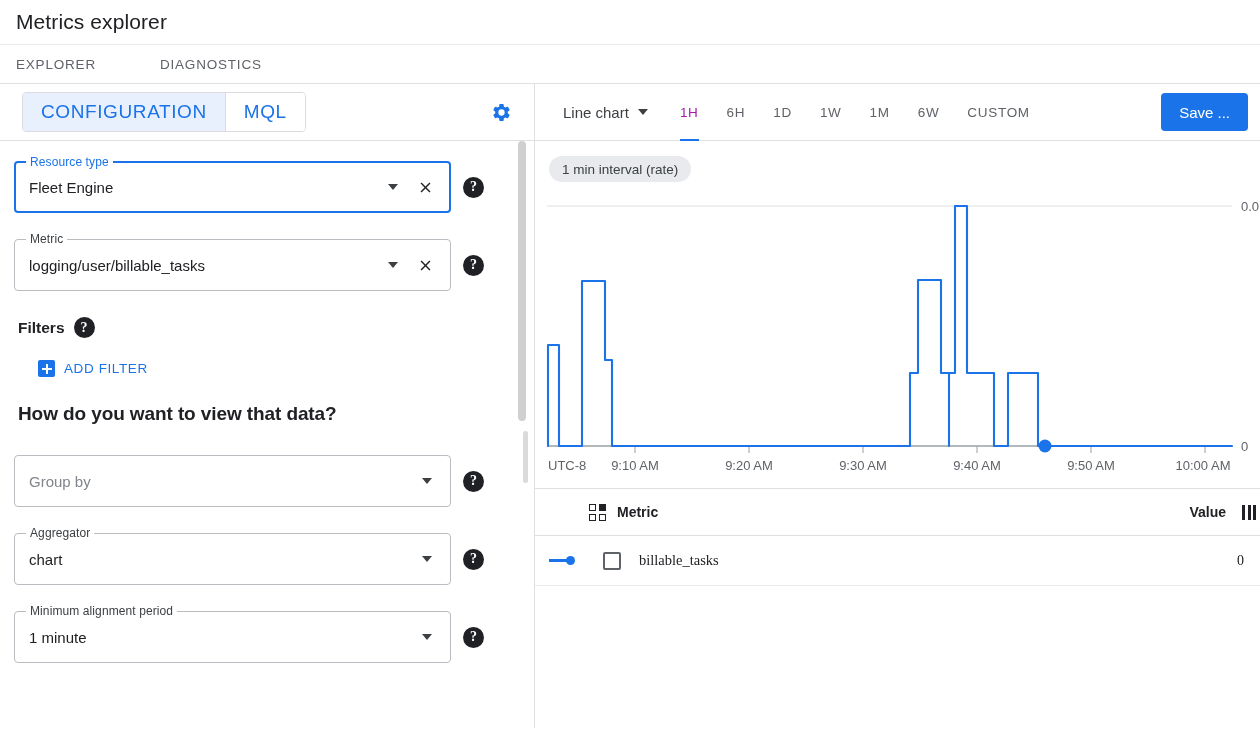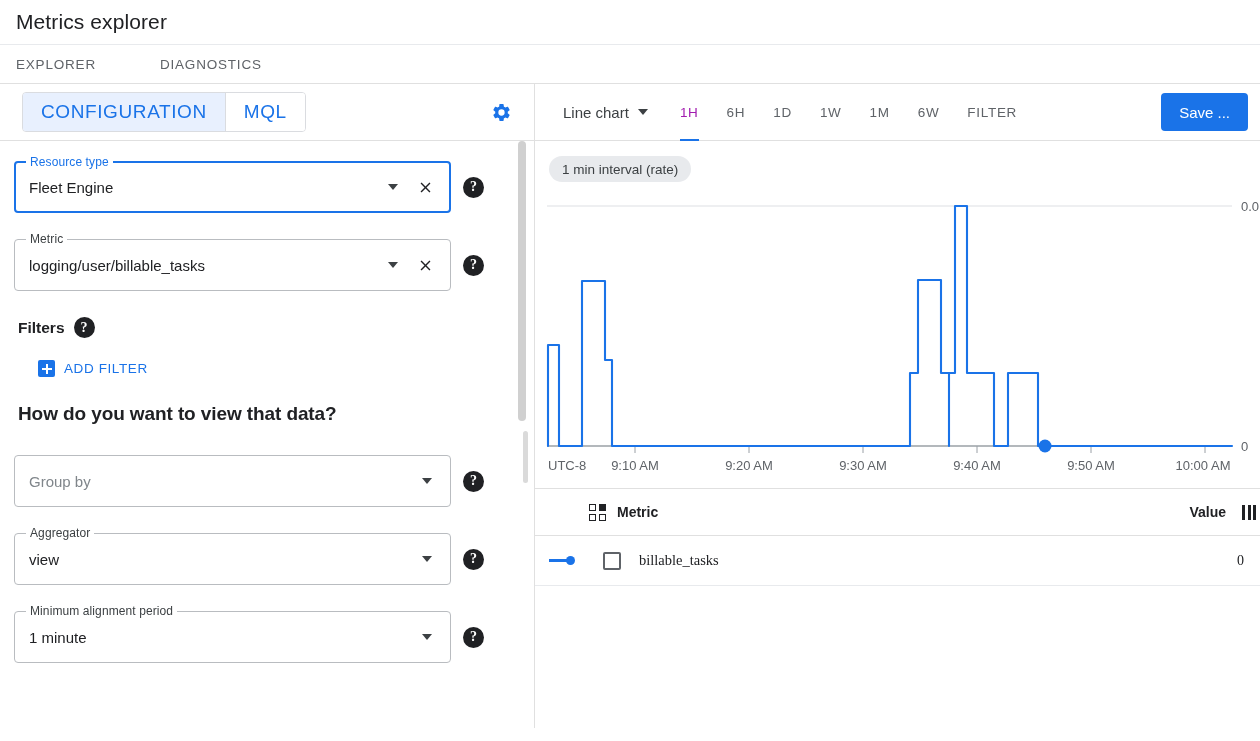--- a/index.html
+++ b/index.html
@@ -464,21 +464,21 @@
           <div class="field">
             <div class="fval placeholder">Group by</div>
             <div class="caret"></div>
           </div>
           <div class="help">?</div>
         </div>
 
         <div class="field-row">
           <div class="field">
             <div class="flabel">Aggregator</div>
-            <div class="fval">view</div>
+            <div class="fval">chart</div>
             <div class="caret"></div>
           </div>
           <div class="help">?</div>
         </div>
 
         <div class="field-row">
           <div class="field">
             <div class="flabel">Minimum alignment period</div>
             <div class="fval">1 minute</div>
             <div class="caret"></div>
@@ -500,21 +500,21 @@
       <div class="charttype">
         <span>Line chart</span>
         <span class="caret"></span>
       </div>
       <div class="range active">1H</div>
       <div class="range">6H</div>
       <div class="range">1D</div>
       <div class="range">1W</div>
       <div class="range">1M</div>
       <div class="range">6W</div>
-      <div class="range">FILTER</div>
+      <div class="range">CUSTOM</div>
       <button class="save-btn">Save ...</button>
     </div>
 
     <div class="chip-row">
       <div class="chip">1 min interval (rate)</div>
     </div>
 
     <div class="chart-wrap">
       <svg class="chart-svg" width="725" height="300" viewBox="0 0 725 300">
 

